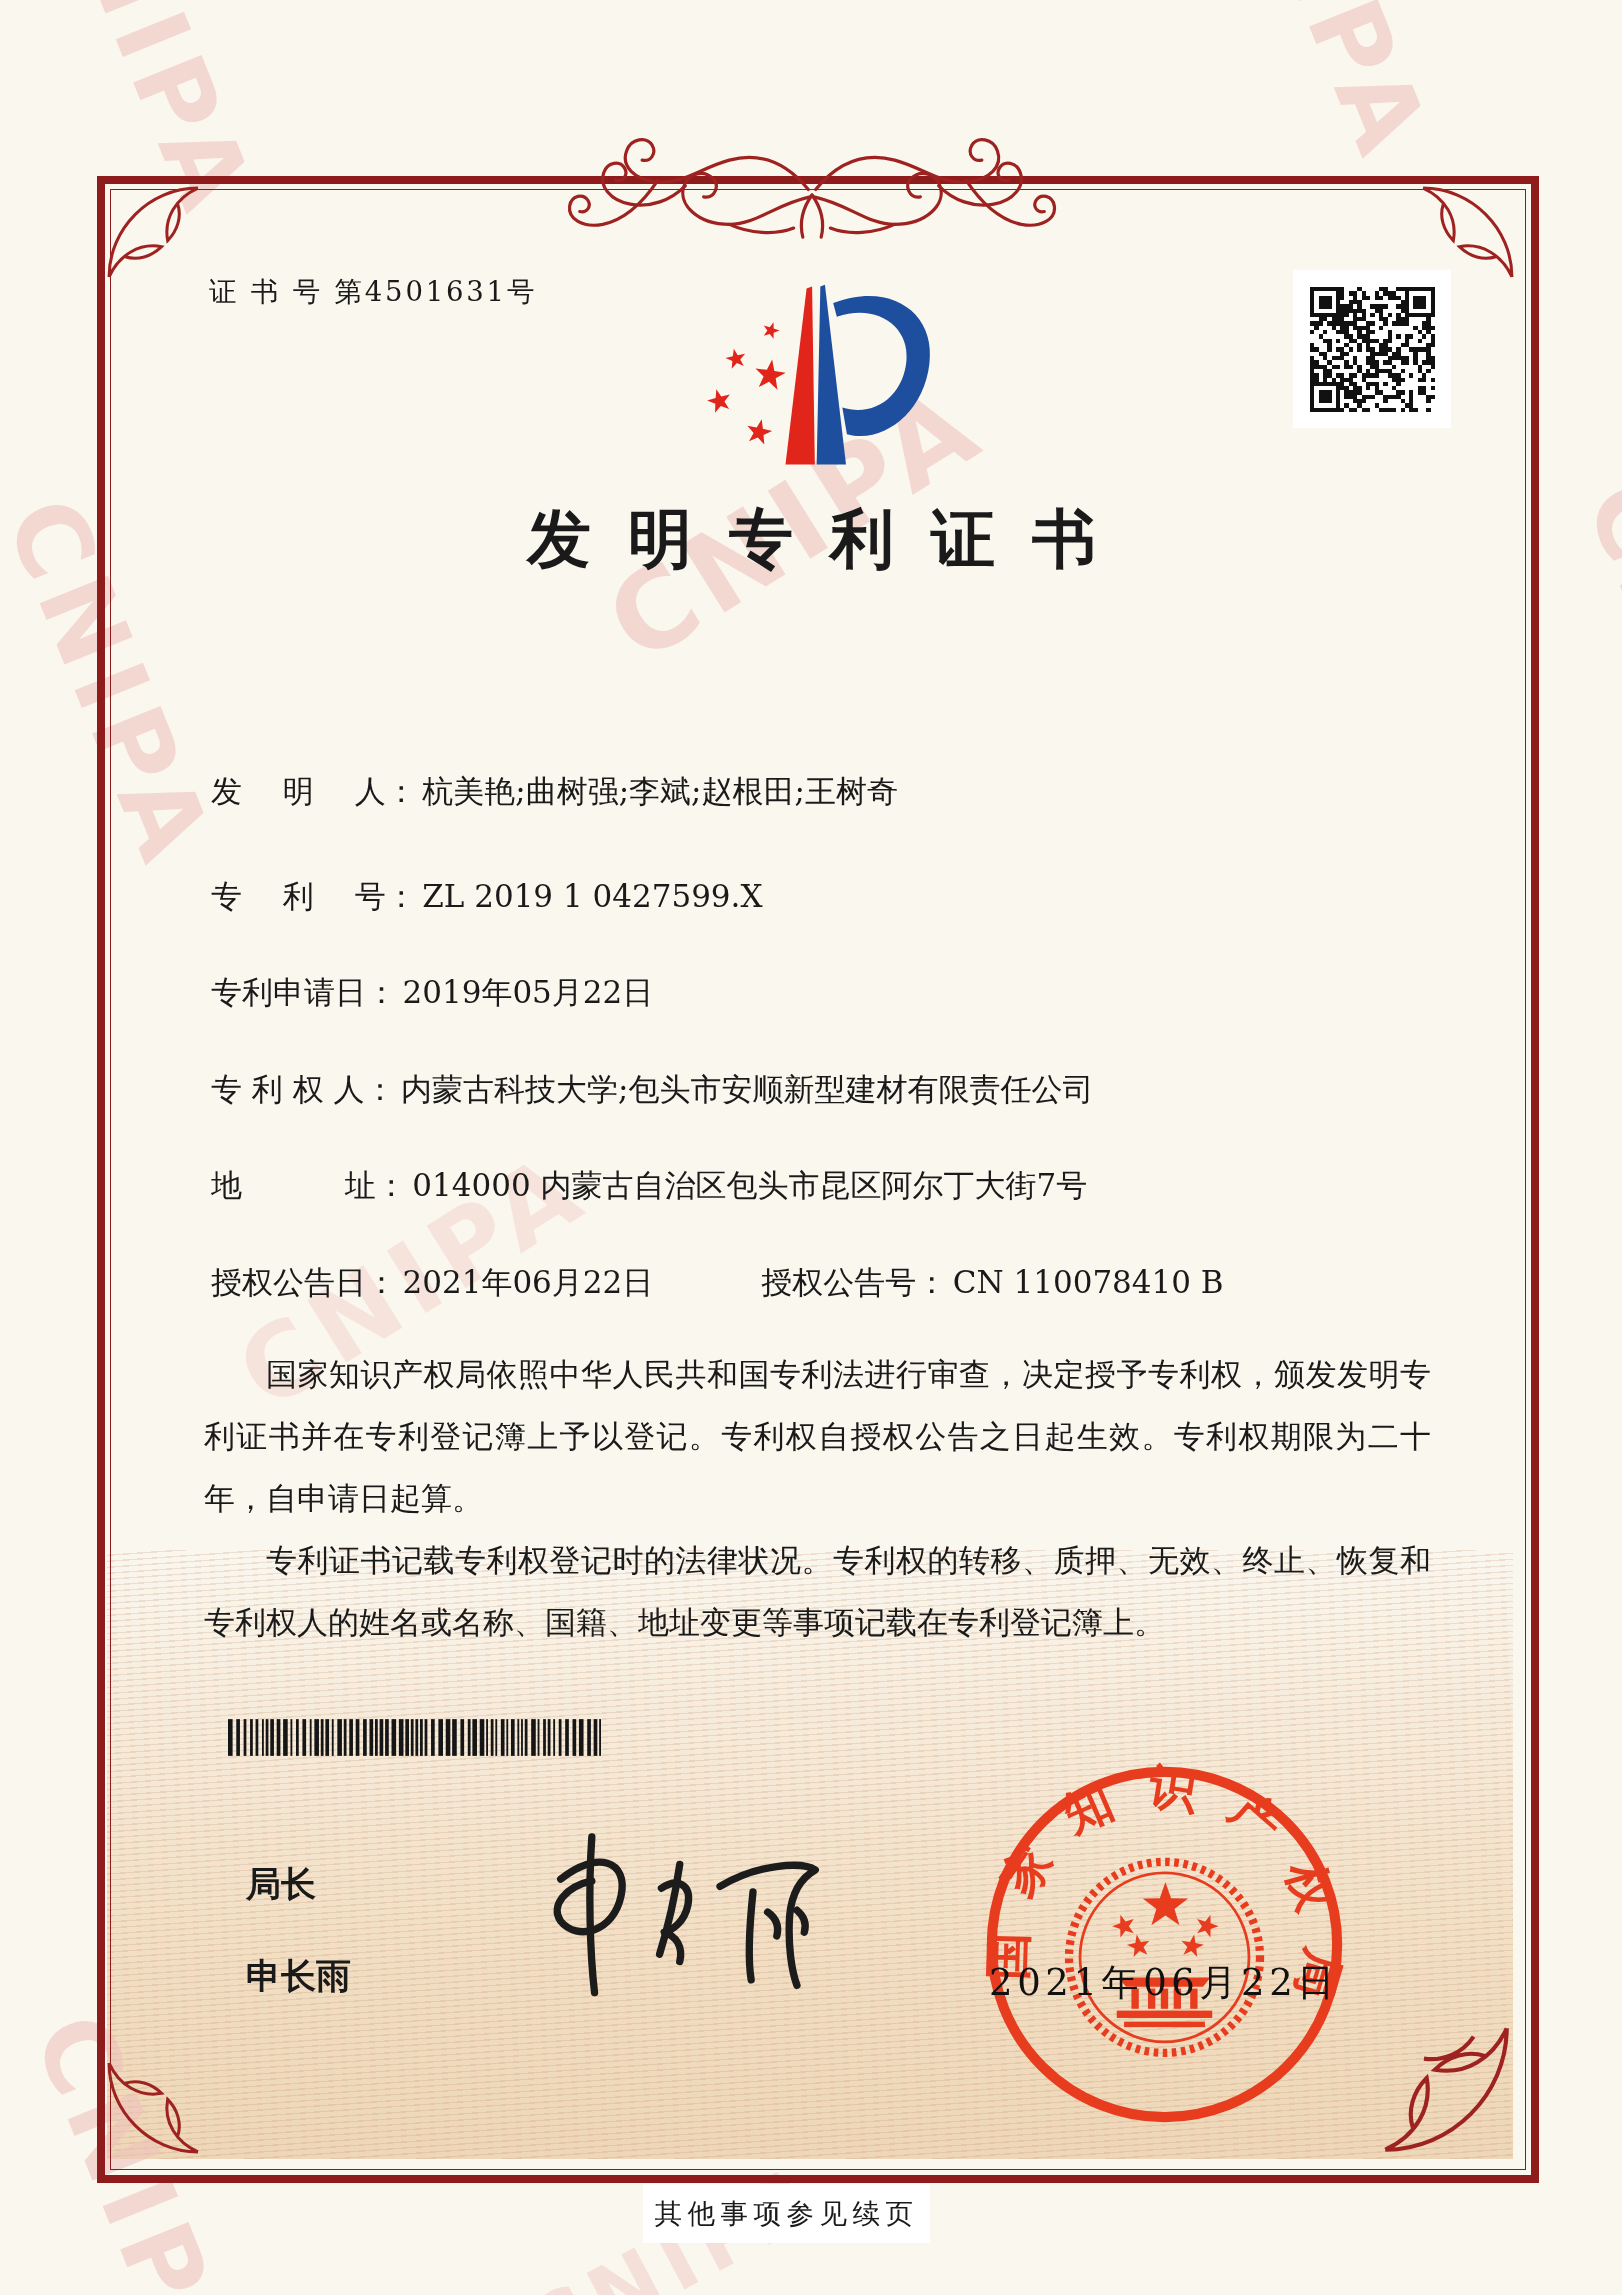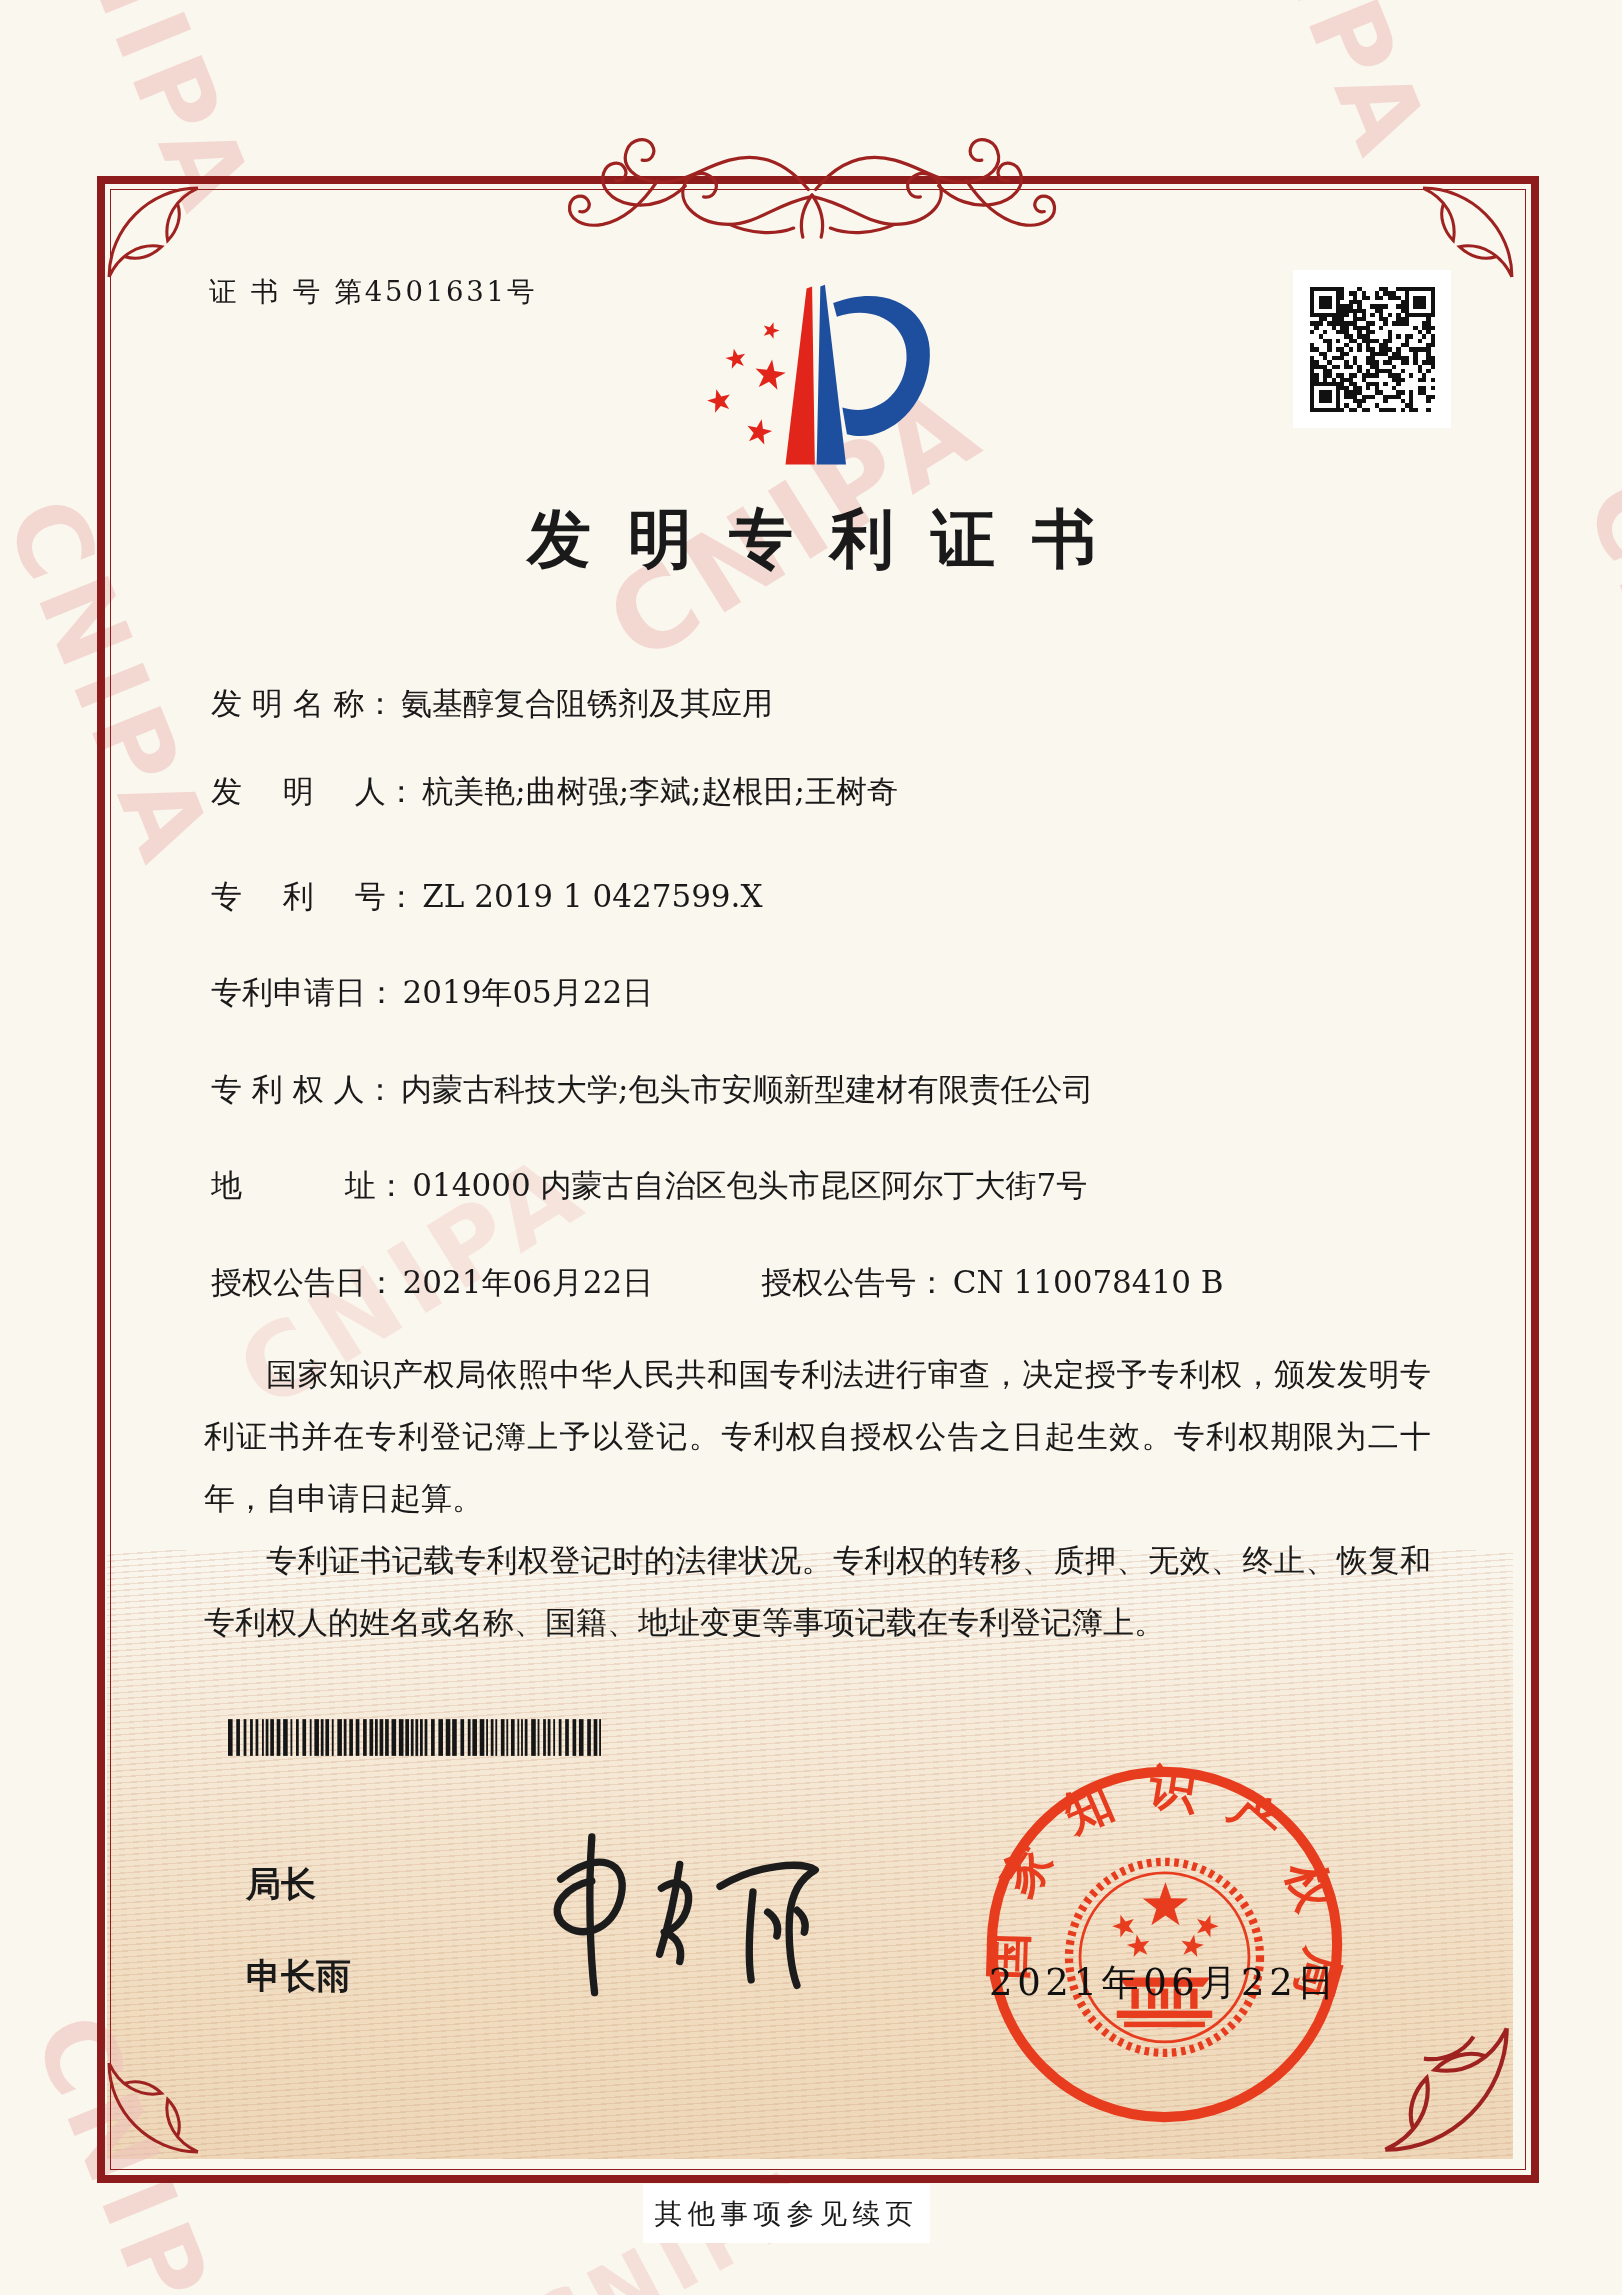--- a/index.html
+++ b/index.html
@@ -561,23 +561,20 @@
         <rect x="21" y="28" width="1" height="1" fill="#111"></rect>
         <rect x="23" y="28" width="1" height="1" fill="#111"></rect>
         <rect x="24" y="28" width="1" height="1" fill="#111"></rect>
         <rect x="27" y="28" width="1" height="1" fill="#111"></rect>
       </svg>
   </div>
 
   <div class="title">发明专利证书</div>
 
   <div class="fields">
-    <div class="frow" style="top:0;">
-      <span class="flabel">发 明 名 称：</span><span class="fvalue">氨基醇复合阻锈剂及其应用</span>
-    </div>
     <div class="frow" style="top:88px;">
       <span class="flabel">发　 明　 人：</span><span class="fvalue">杭美艳;曲树强;李斌;赵根田;王树奇</span>
     </div>
     <div class="frow" style="top:193px;">
       <span class="flabel">专　 利　 号：</span><span class="fvalue">ZL 2019 1 0427599.X</span>
     </div>
     <div class="frow" style="top:289px;">
       <span class="flabel">专利申请日：</span><span class="fvalue">2019年05月22日</span>
     </div>
     <div class="frow" style="top:386px;">

